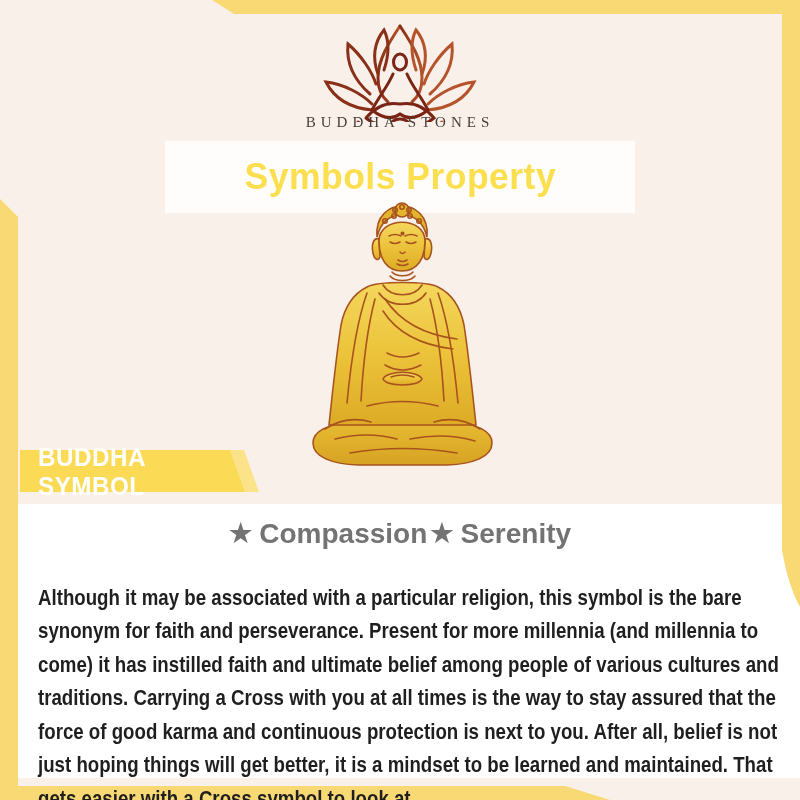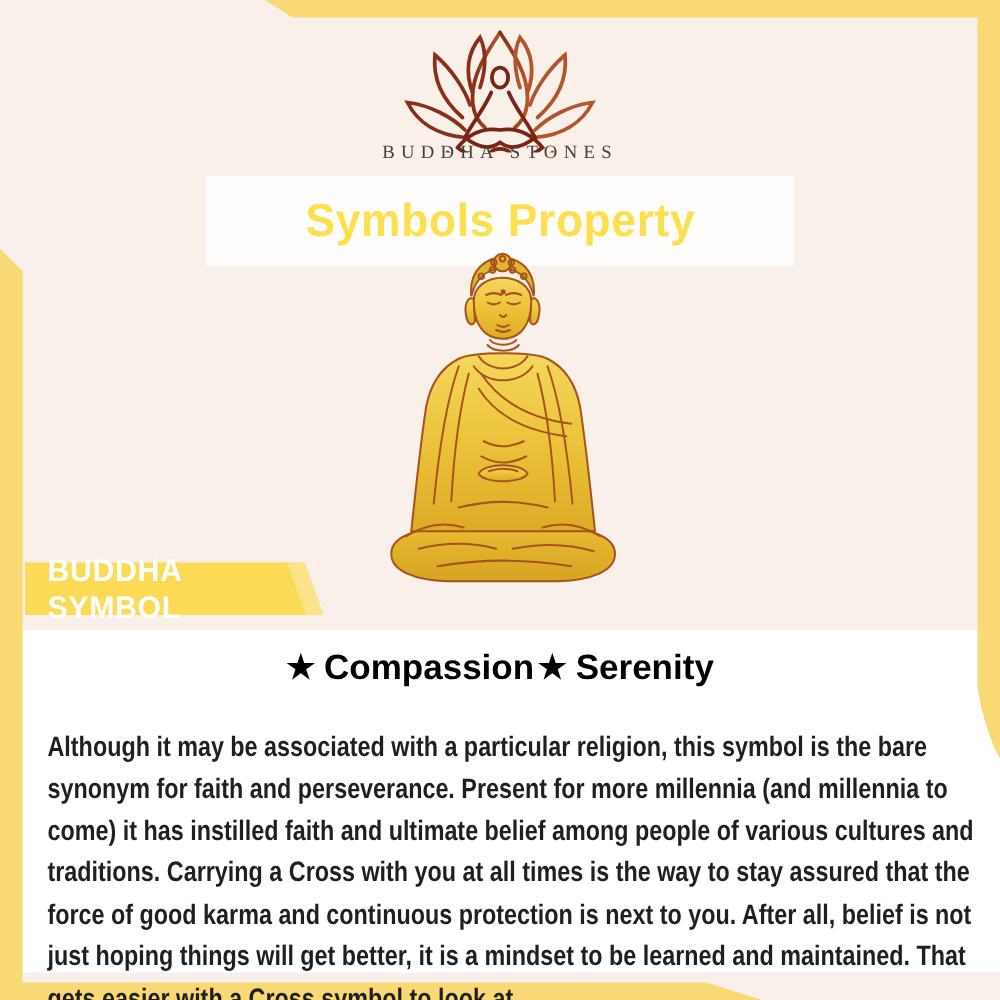--- a/index.html
+++ b/index.html
@@ -26,21 +26,21 @@
 
   
   .ribbon-label{position:absolute;left:38px;top:452px;width:210px;height:40px;
     display:flex;align-items:center;color:#ffffff;font-size:25px;font-weight:700;
     letter-spacing:0.5px;transform:scaleX(0.97);transform-origin:left center;}
 
   
   .content-box{position:absolute;left:18px;top:504px;width:782px;height:274px;background:#ffffff;}
 
   .traits-line{position:absolute;left:0;top:518px;width:800px;text-align:center;
-    font-size:28px;font-weight:700;color:#000000;}
+    font-size:28px;font-weight:700;color:#737373;}
   .traits-line .star{font-size:26px;position:relative;top:-1px;}
   .traits-line .star.first{margin-right:7px;}
   .traits-line .star.second{margin-left:3px;margin-right:7px;}
 
   .description{position:absolute;left:38px;top:558px;width:900px;
     font-size:22.5px;line-height:33.5px;font-weight:700;color:#1f1f1f;
     transform:scaleX(0.83);transform-origin:left top;letter-spacing:0;}
 </style>
 </head>
 <body>

